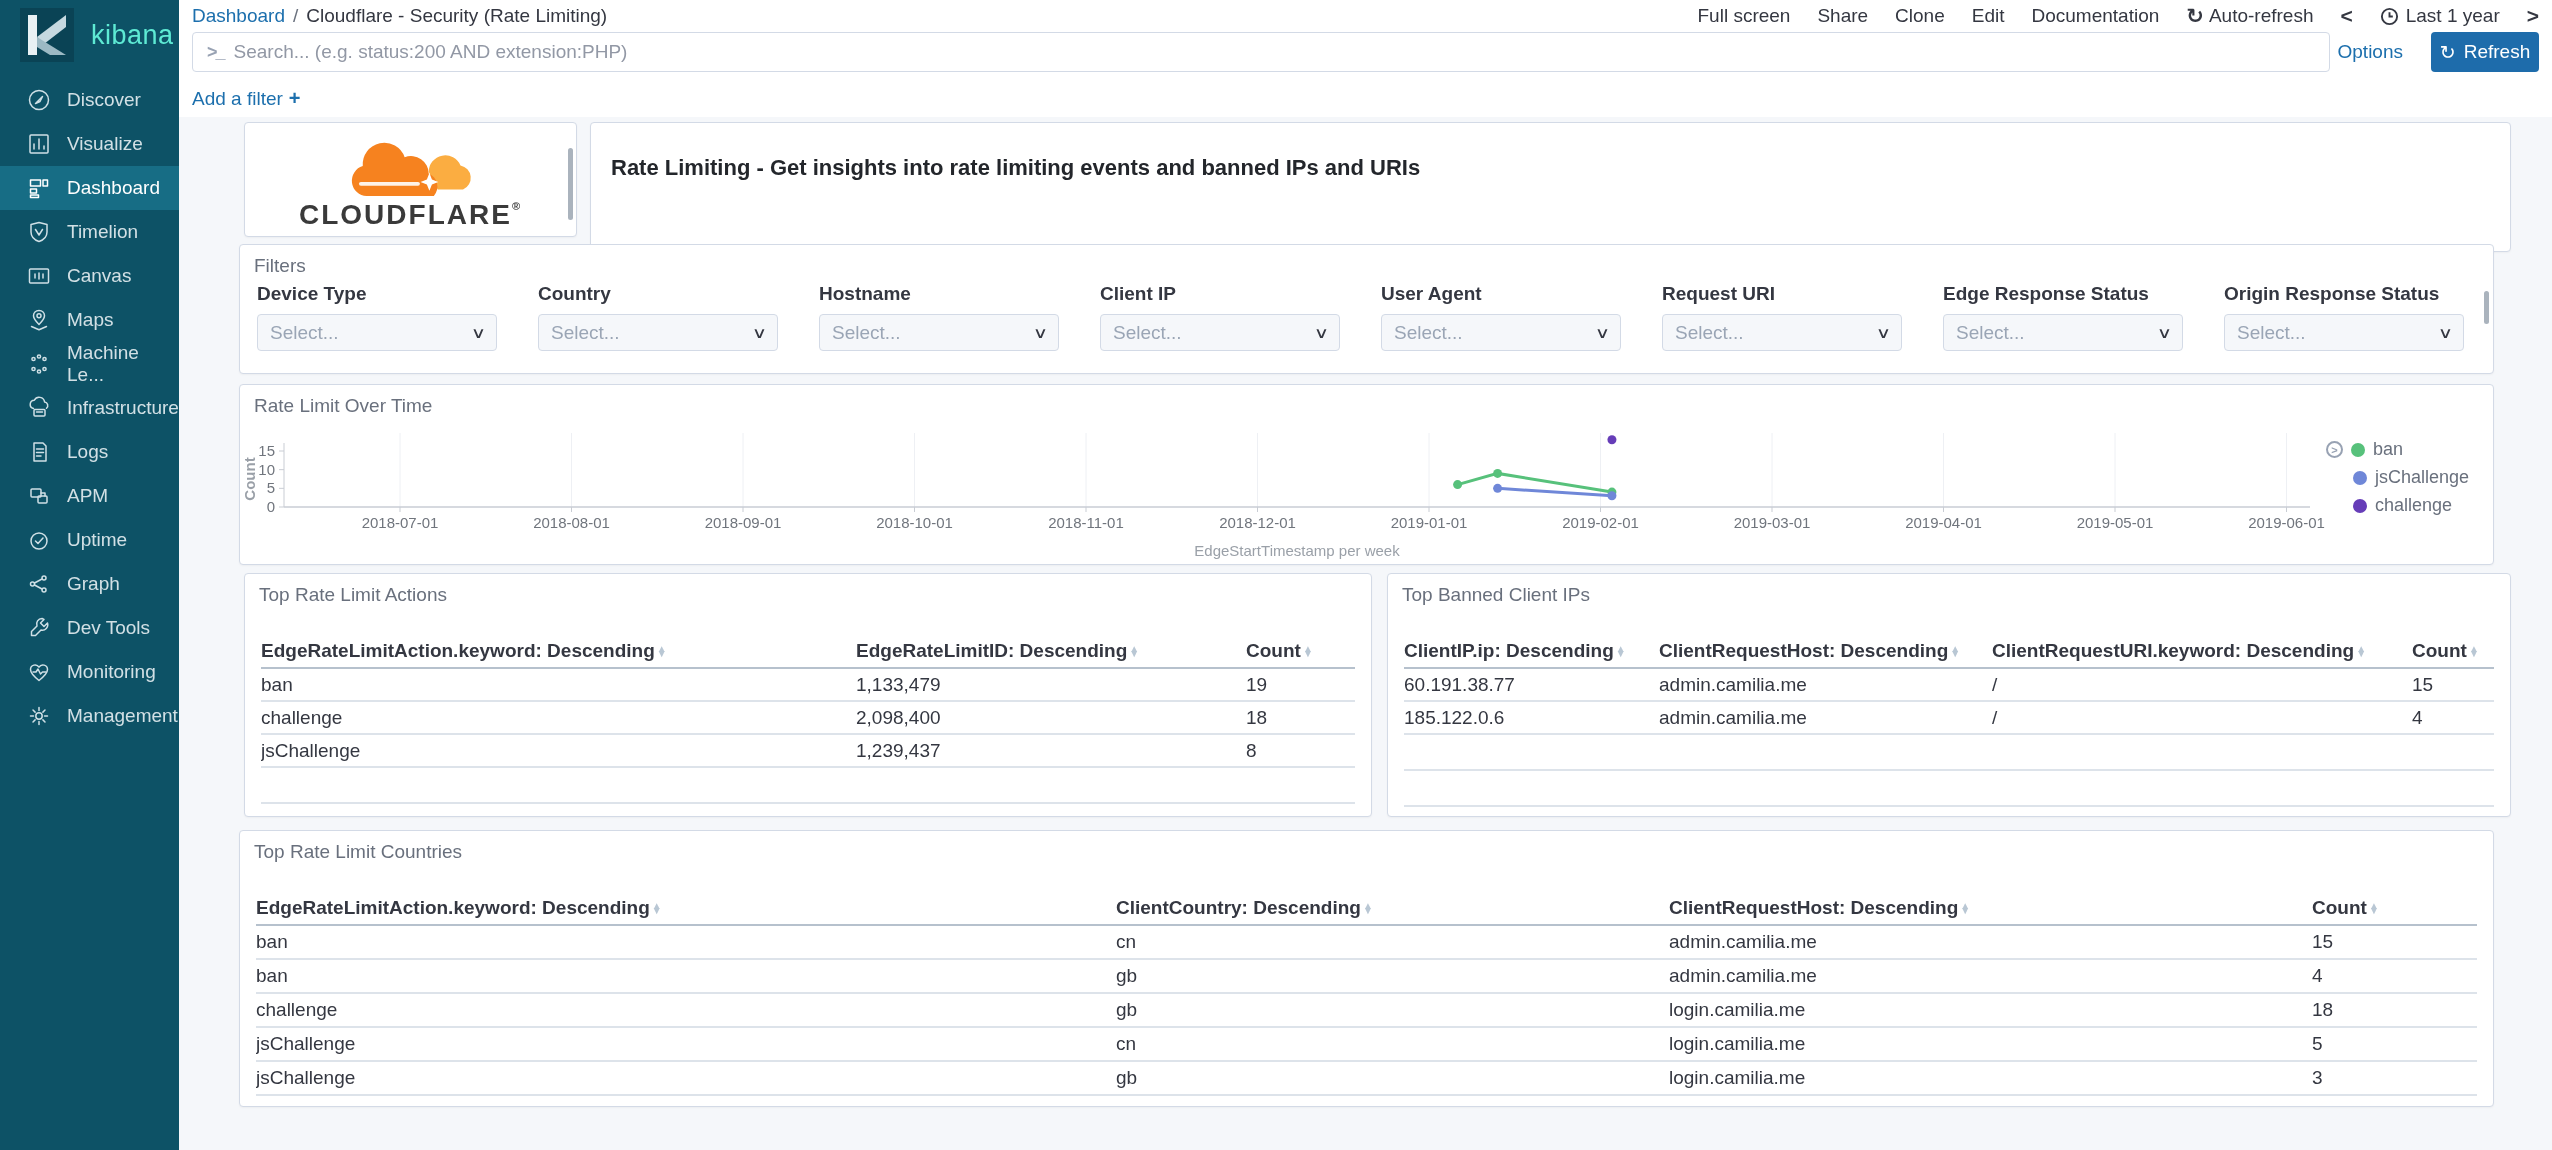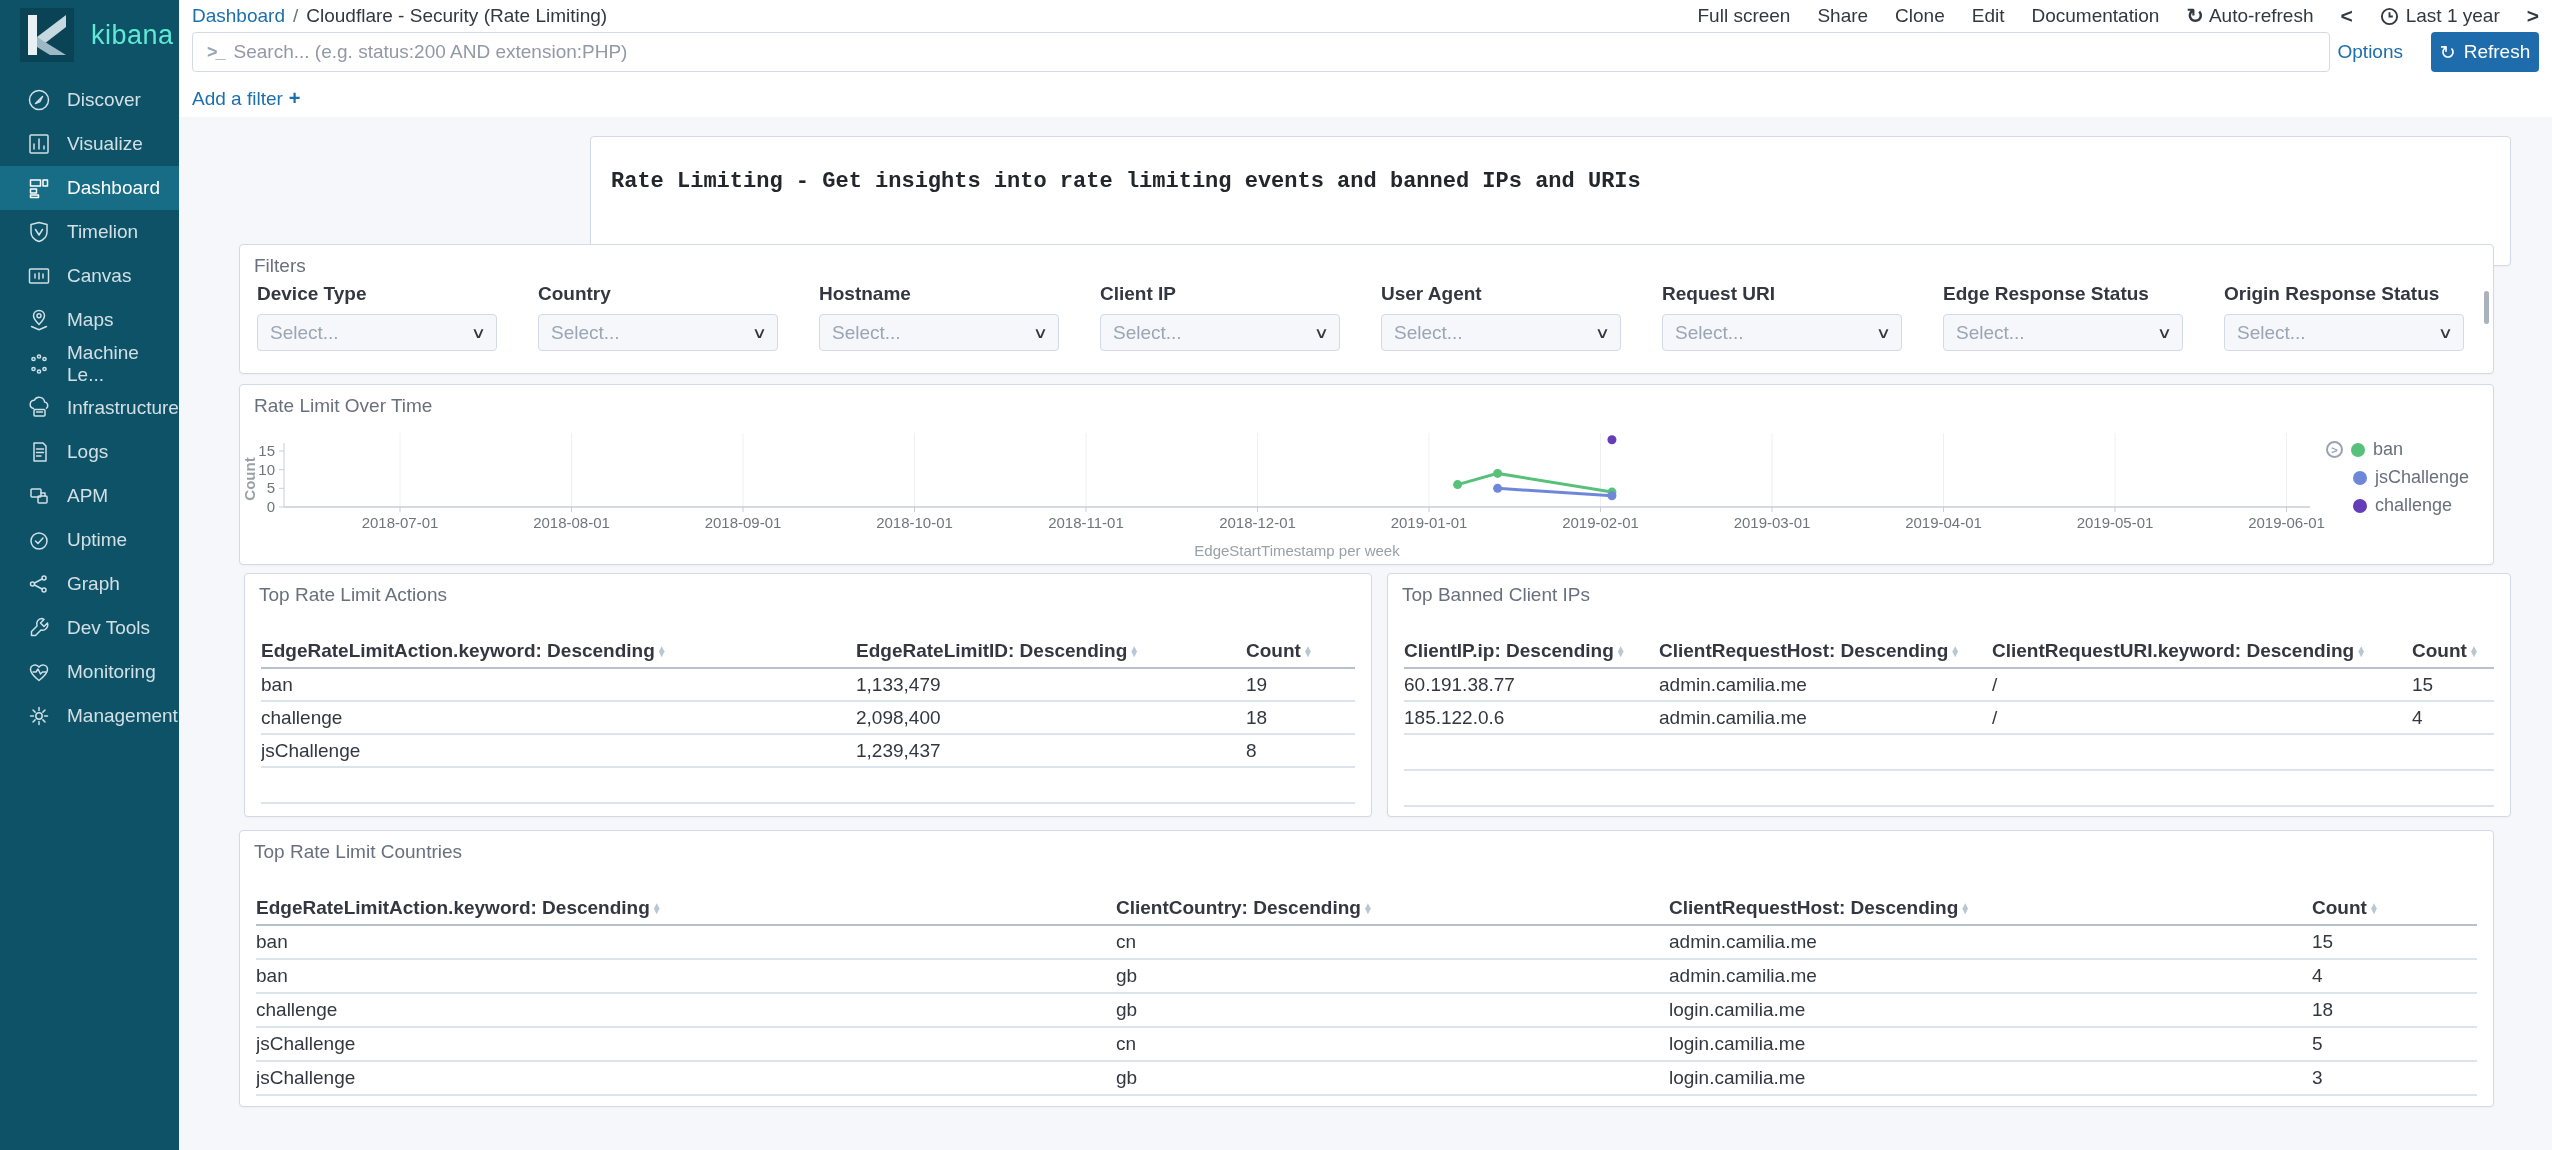--- a/index.html
+++ b/index.html
@@ -38,21 +38,21 @@
   .refresh-btn{height:40px;min-width:108px;background:#1e6cab;color:#fff;border:none;border-radius:4px;
                font-size:19px;font-family:inherit;display:flex;align-items:center;justify-content:center;gap:8px;cursor:pointer;}
   .filterbar{height:44px;display:flex;align-items:center;padding-left:13px;border-bottom:1px solid #d9dde3;}
   .add-filter{color:#1c6fad;font-size:19px;cursor:pointer;}
   .add-plus{font-weight:700;font-size:20px;margin-left:6px;}
   
   .content{position:absolute;left:0;top:117px;width:2373px;height:1033px;background:#f5f7fa;}
   .panel{position:absolute;background:#fff;border:1px solid #d3dae6;border-radius:4px;box-shadow:0 1px 2px rgba(0,0,0,.04);box-sizing:border-box;}
   .p-title{position:absolute;top:10px;left:14px;font-size:19px;color:#69707d;}
   #p-logo{left:65px;top:5px;width:333px;height:115px;}
-  #p-md{left:411px;top:19px;width:1921px;height:130px;font-family:Liberation Mono, monospace;}
+  #p-md{left:411px;top:5px;width:1921px;height:130px;}
   #p-filters{left:60px;top:127px;width:2255px;height:130px;}
   #p-chart{left:60px;top:267px;width:2255px;height:181px;}
   #p-actions{left:65px;top:456px;width:1128px;height:244px;}
   #p-banned{left:1208px;top:456px;width:1124px;height:244px;}
   #p-countries{left:60px;top:713px;width:2255px;height:277px;}
   
   .cf-wrap{position:absolute;inset:0;display:flex;flex-direction:column;align-items:center;justify-content:center;padding-top:4px;}
   .cf-brand{font-size:28px;font-weight:700;color:#3a3a3a;letter-spacing:2px;line-height:1;}
   .cf-reg{font-size:11px;vertical-align:top;}
   .vscroll{position:absolute;width:5px;border-radius:3px;background:#aab3bd;}
@@ -261,20 +261,32 @@
     </div>
 
     <div class="filterbar">
       <span class="add-filter">
         <span>Add a filter</span><span class="add-plus">+</span>
       </span>
     </div>
 
     <div class="content">
 
+      <div class="panel" id="p-logo">
+        <div class="cf-wrap">
+          <svg width="128" height="66" viewBox="0 0 200 104">
+            <path d="M128 58 a26 26 0 0 1 50-10 a20 20 0 0 1 4 38 h-40 z" fill="#FBAD41"></path>
+            <path d="M30 96 a24 24 0 0 1-6-47 a34 34 0 0 1 66-14 a28 28 0 0 1 38 26 a22 22 0 0 1 8 35 z" fill="#F6821F"></path>
+            <path d="M129 60 l4 10 10 4 -10 4 -4 10 -4-10 -10-4 10-4 z" fill="#fff"></path>
+            <rect x="18" y="74" width="96" height="6" rx="3" fill="#fff" opacity=".9"></rect>
+          </svg>
+          <div class="cf-brand"><span>CLOUDFLARE</span><span class="cf-reg">®</span></div>
+        </div>
+        <div class="vscroll" style="right:3px;top:25px;height:72px;"></div>
+      </div>
 
       <div class="panel" id="p-md">
         <div class="md-text">Rate Limiting - Get insights into rate limiting events and banned IPs and URIs</div>
       </div>
 
       <div class="panel" id="p-filters">
         <div class="p-title">Filters</div>
         <div class="filter-row" id="filter-row">
             <div class="ffield">
               <div class="flabel">Device Type</div>

